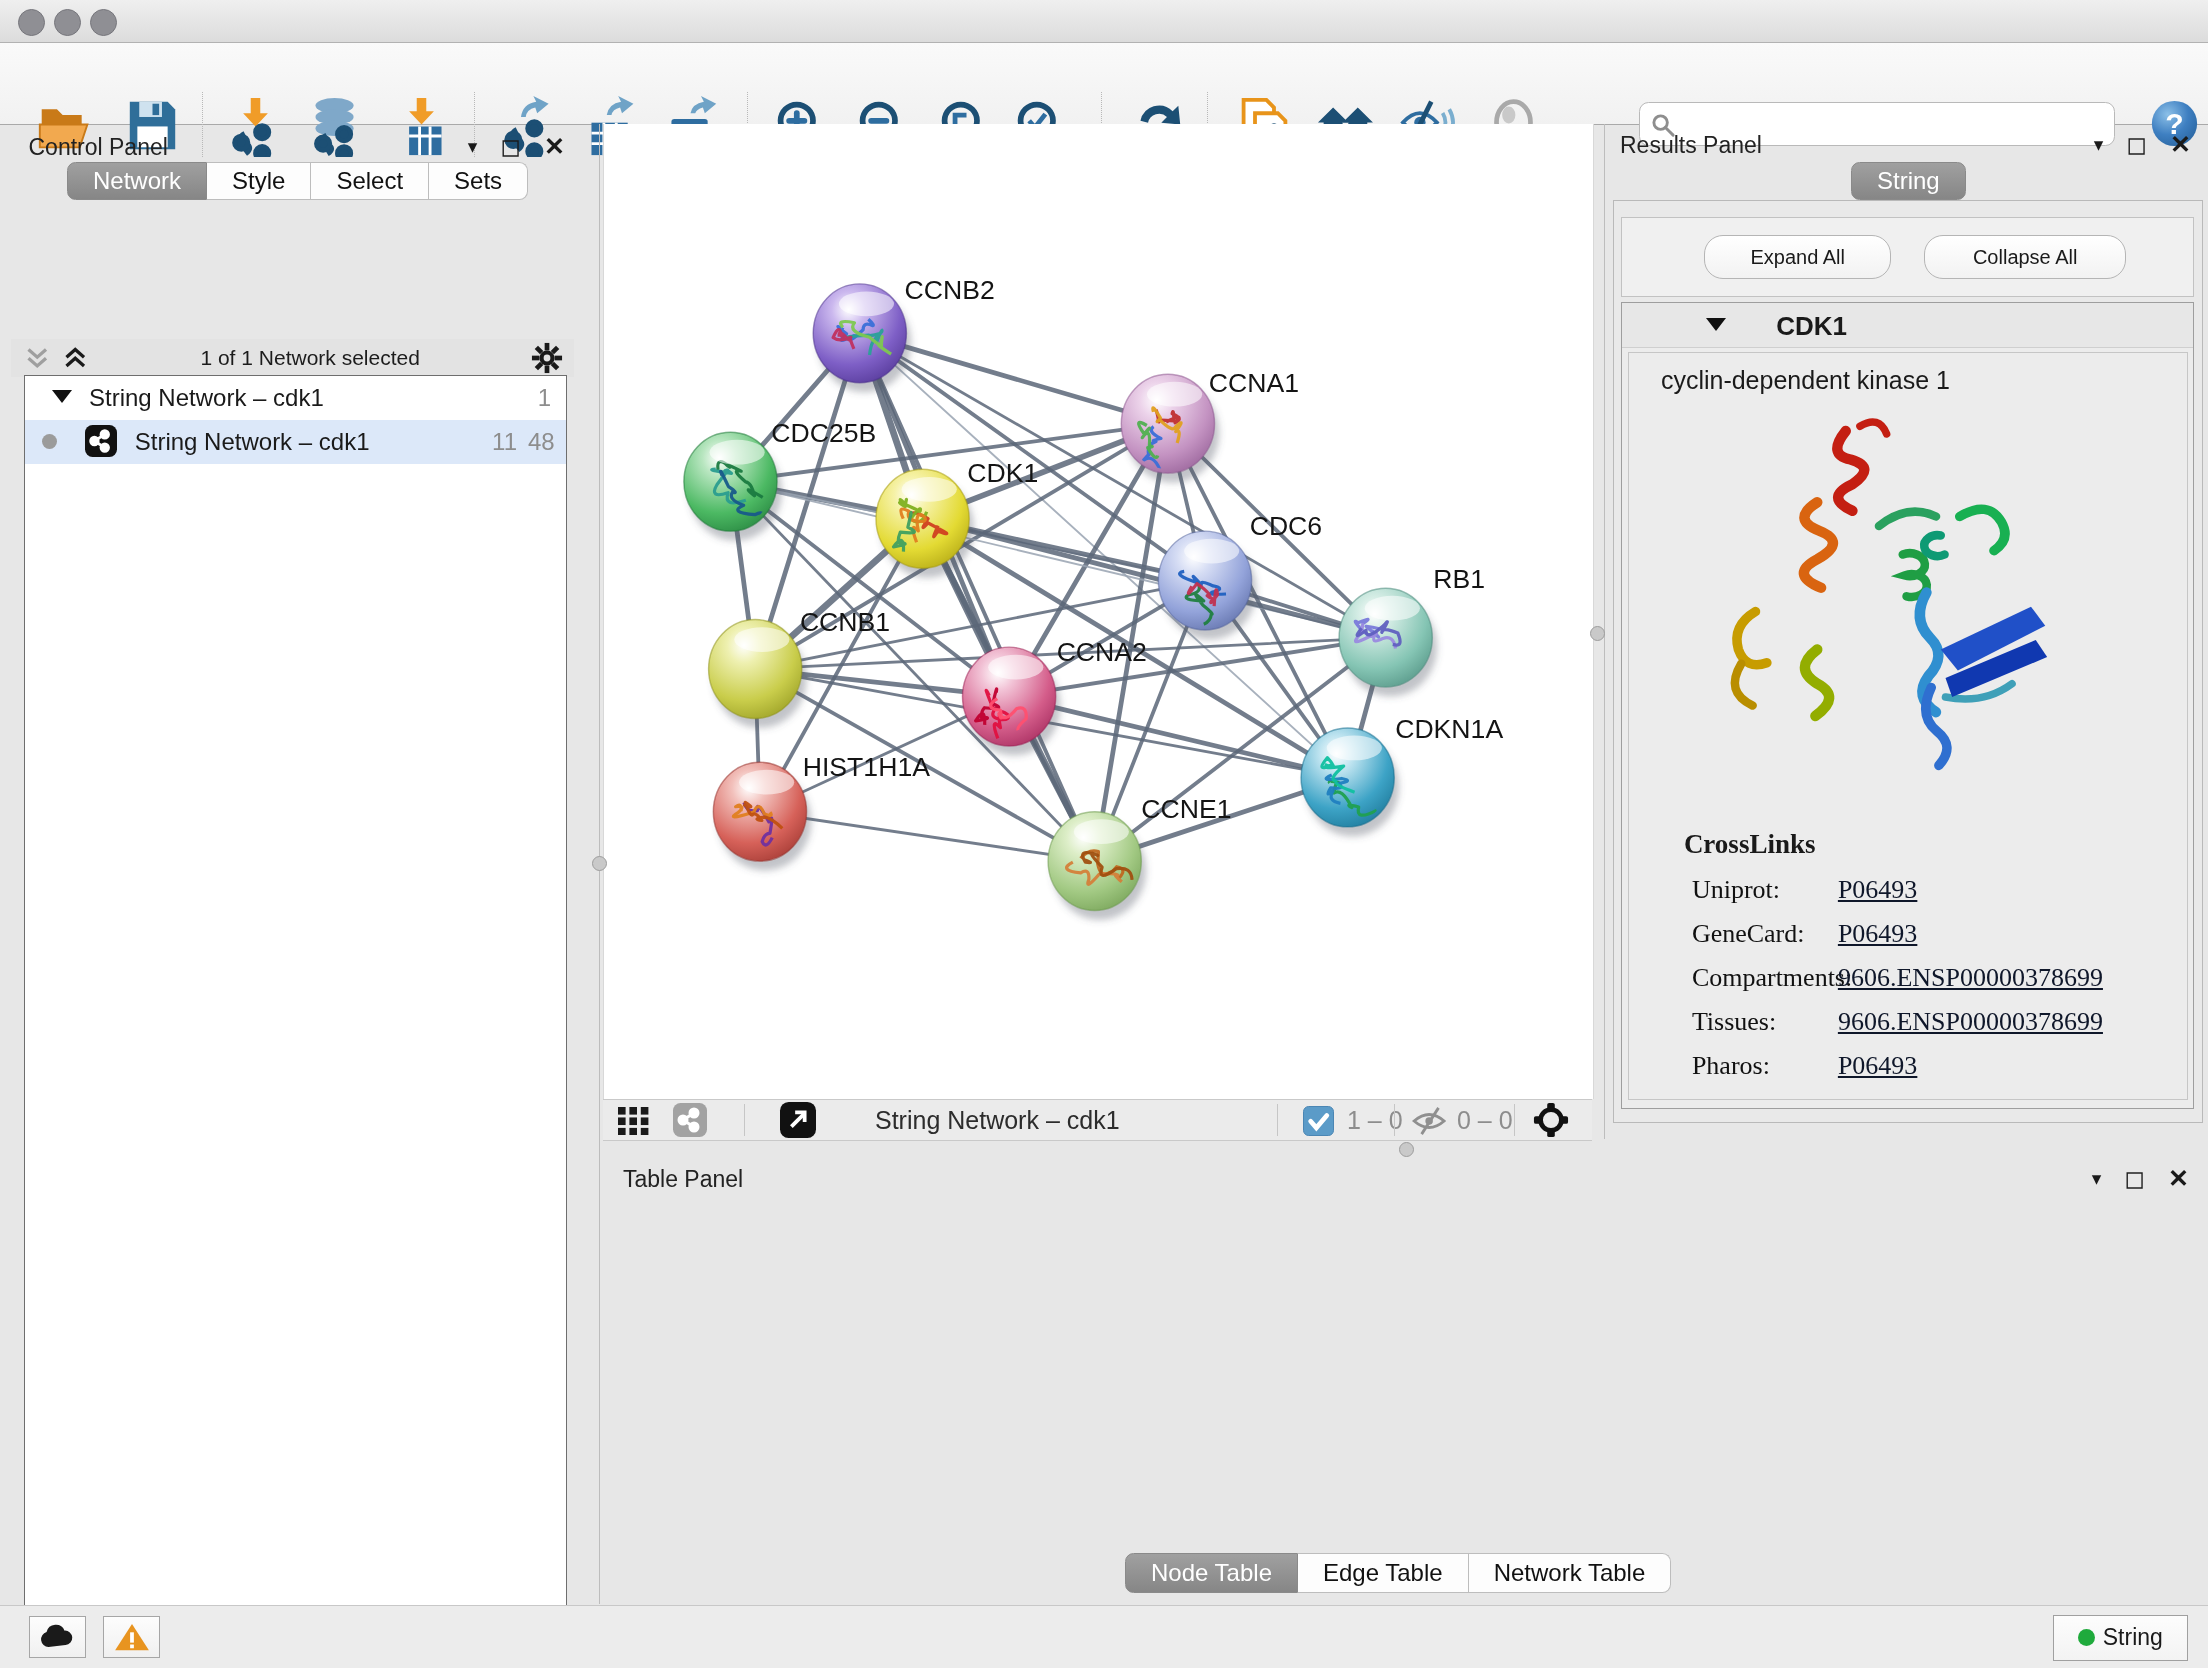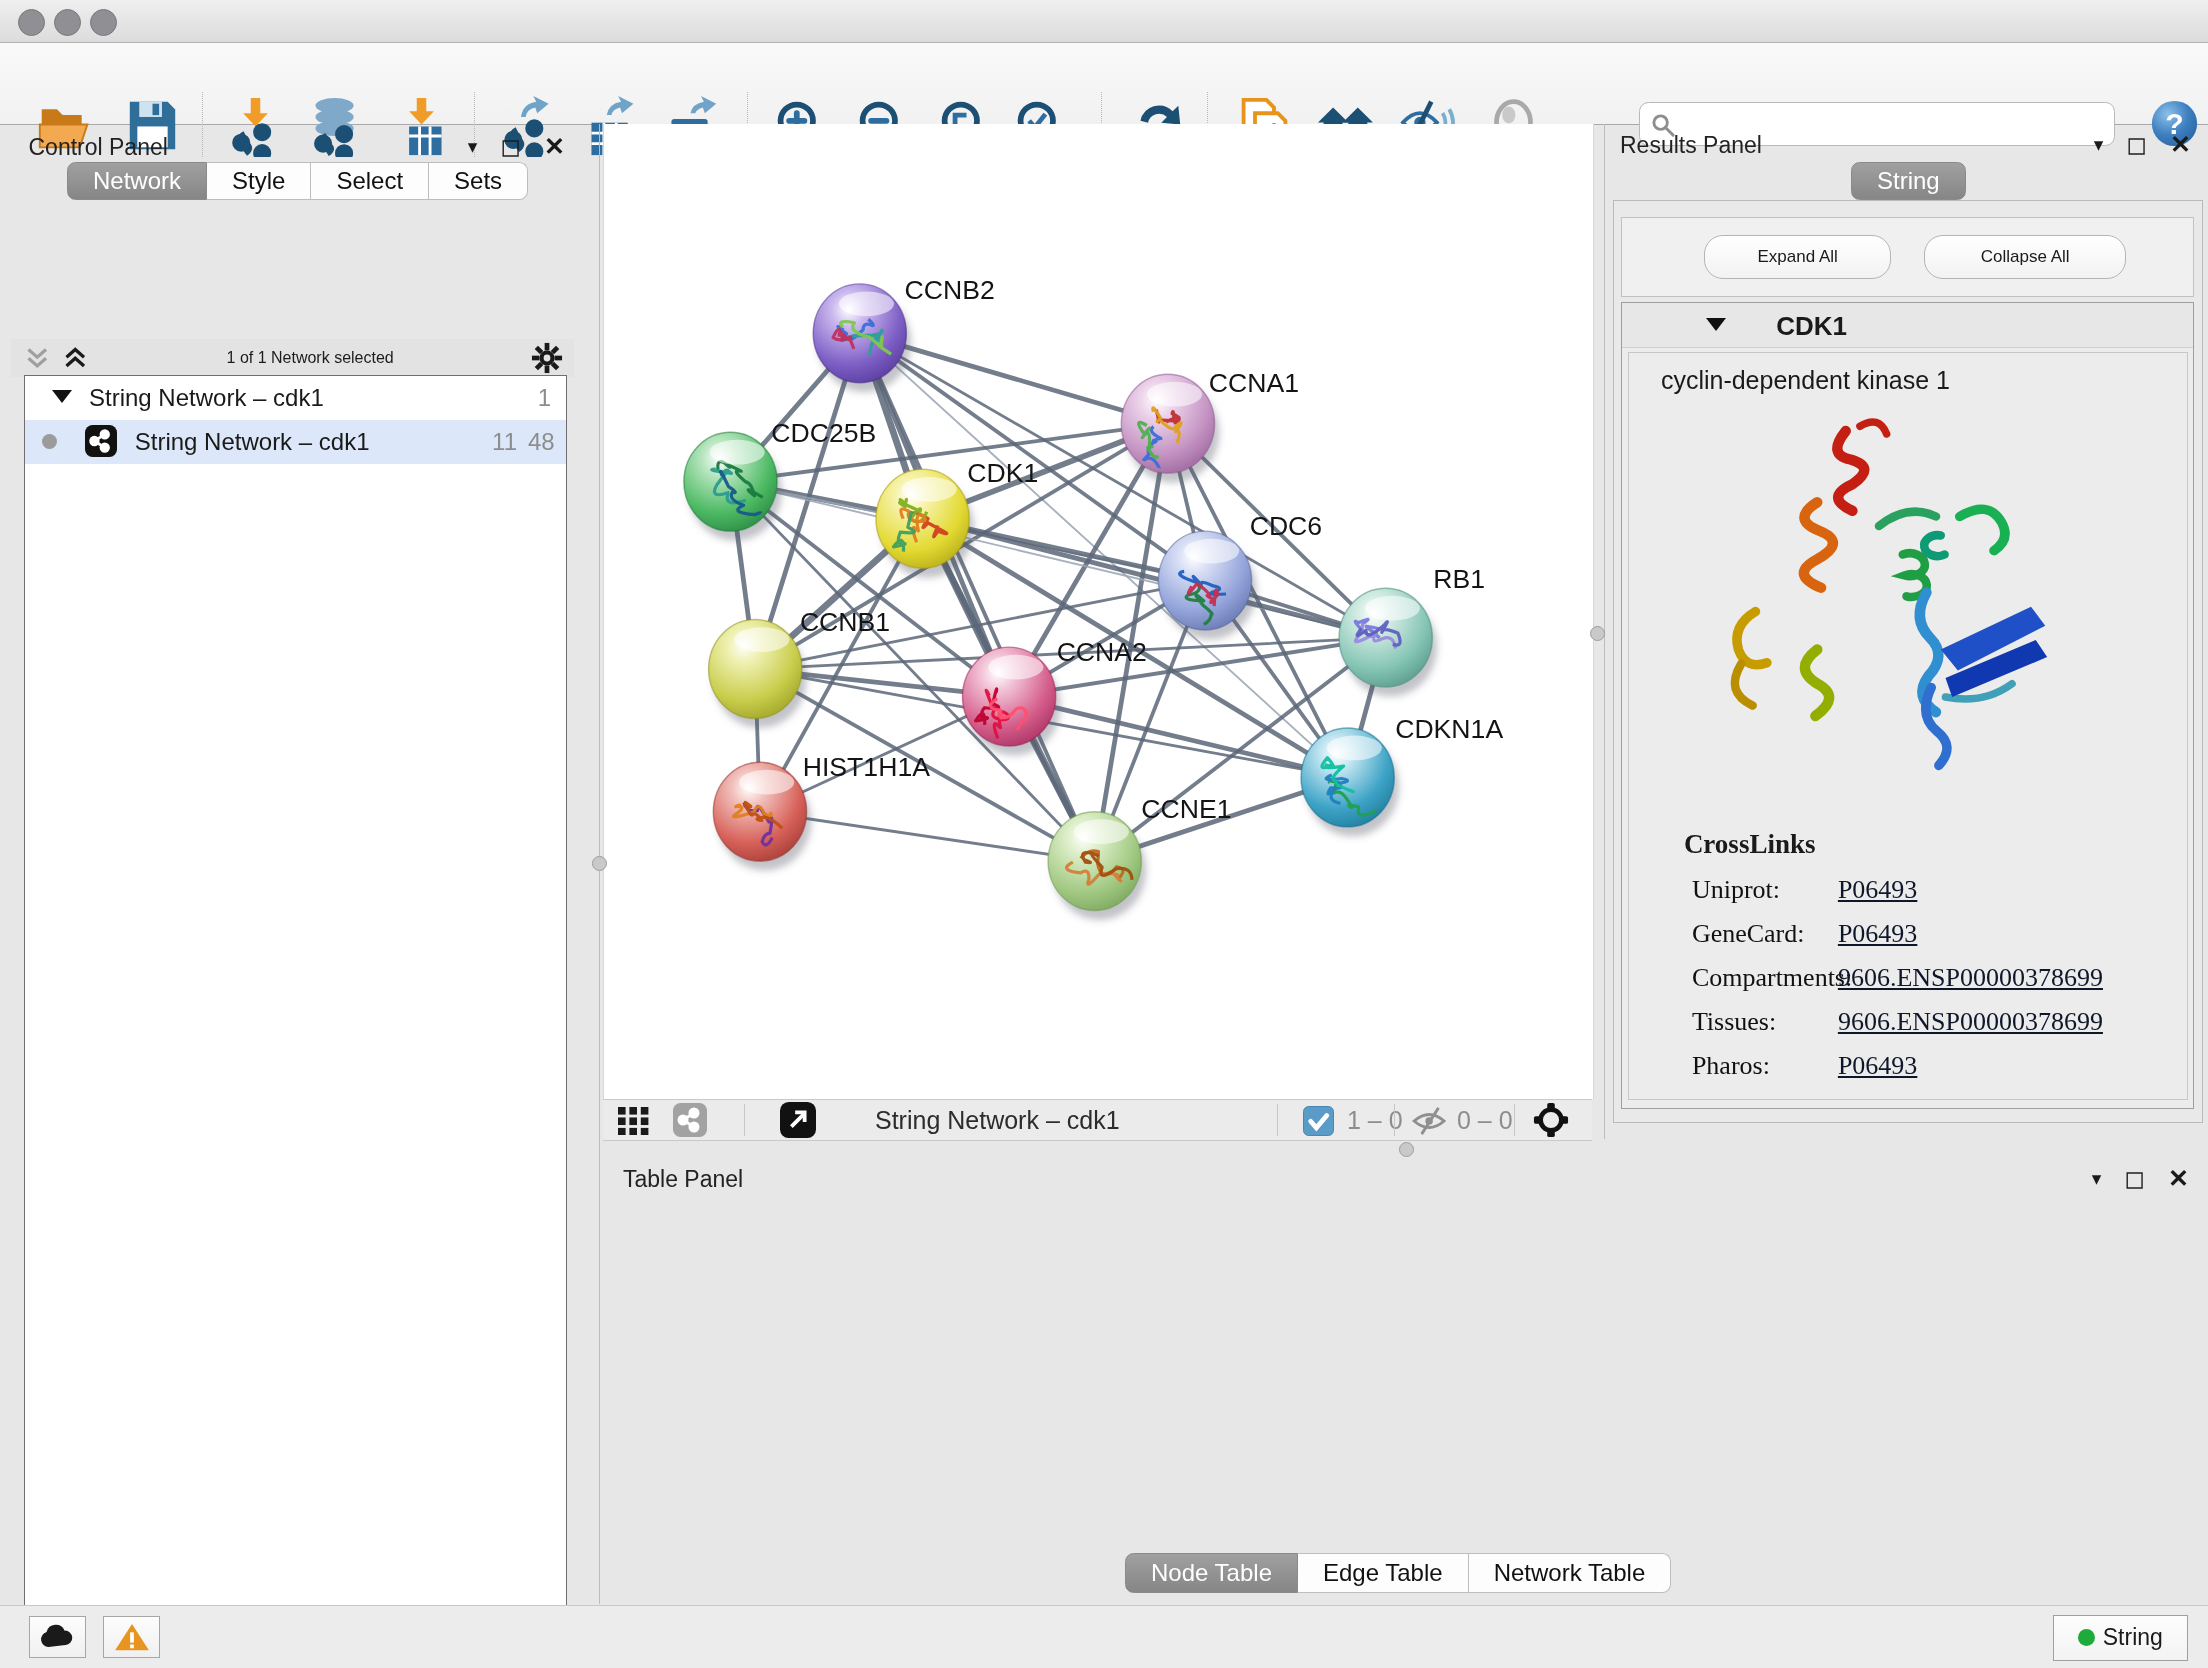--- a/index.html
+++ b/index.html
@@ -18,38 +18,38 @@
   .searchbox input{position:absolute;left:42px;top:3.8px;width:418px;height:30px;border:none;outline:none;font-size:23px;background:transparent;font-family:"Liberation Sans",sans-serif}
   
   .ptitle{font-size:23px;color:#222}
   .panicons{position:absolute;display:flex;gap:23px;align-items:center}
   .tabbtn{height:36px;line-height:36px;padding:0 25px;background:#fdfdfd;border:1px solid #bdbdbd;border-left:none;font-size:24px;text-align:center;color:#111}
   .tabbtn:first-child{border-left:1px solid #bdbdbd;border-radius:8.6px 0 0 8.6px}
   .tabbtn:last-child{border-radius:0 8.6px 8.6px 0}
   .tabbtn.sel{background:linear-gradient(#a0a0a0,#868686);color:#fff;border-color:#8a8a8a}
   
   .cp-sub{position:absolute;left:11.4px;top:215px;width:563px;height:38px;display:flex;align-items:center}
-  .cp-subtext{flex:1;text-align:center;font-size:16px;color:#1c1c1c}
+  .cp-subtext{flex:1;text-align:center;font-size:21px;color:#1c1c1c}
   .treebox{position:absolute;left:24px;top:251px;width:541px;height:1335px;background:#fff;border:1.9px solid #6e6e6e}
   .trow{position:relative;height:44px;line-height:44px;font-size:24px;white-space:nowrap}
   .trow .cnt{position:absolute;color:#8d8d8d}
   .trow.sel{background:#dce8f9}
   .tri-down{display:inline-block;width:0;height:0;border-left:10.5px solid transparent;border-right:10.5px solid transparent;border-top:13.3px solid #111;vertical-align:middle}
   .sharebadge{display:inline-block;width:32px;height:32px;border-radius:7.6px;background:#111;vertical-align:middle;position:relative}
   
   .netcanvas{position:absolute;left:603px;top:124px;width:989px;height:975px;background:#fff;border-left:1px solid #d8d8d8;border-right:1px solid #d8d8d8}
   .netbar{position:absolute;left:603px;top:1099px;width:989px;height:40px;background:#ebebeb;border-top:1px solid #c9c9c9;border-bottom:1px solid #c9c9c9}
   .nb-sep{position:absolute;top:3.8px;height:32px;border-left:1px solid #c6c6c6}
   .nb-text{position:absolute;font-size:25px;color:#2c2c2c;top:5.7px}
   .nb-gray{color:#8d8d8d}
   .nlabel{font:28px "Liberation Sans",sans-serif;fill:#141414}
   
   .rp-outer{position:absolute;left:1611px;top:200px;width:588px;height:921px;background:#e9e9e9;border:1px solid #b9b9b9}
   .rp-btnbox{position:absolute;left:7.6px;top:16px;width:571px;height:78px;background:#f0f0f0;border:1px solid #c2c2c2}
-  .rp-btn{position:absolute;top:17px;height:42px;background:linear-gradient(#ffffff,#f2f2f2);border:1px solid #b5b5b5;border-radius:19px;font-size:17px;text-align:center;line-height:42px}
+  .rp-btn{position:absolute;top:17px;height:42px;background:linear-gradient(#ffffff,#f2f2f2);border:1px solid #b5b5b5;border-radius:19px;font-size:20px;text-align:center;line-height:42px}
   .rp-main{position:absolute;left:7.6px;top:101px;width:571px;height:805px;background:#ececec;border:1.9px solid #9e9e9e}
   .rp-gene-hdr{position:absolute;left:0;top:0;width:100%;height:44px;background:#e7e7e7;border-bottom:1px solid #cfcfcf}
   .rp-desc-box{position:absolute;left:5.7px;top:49px;right:5.7px;bottom:7.6px;background:#ececec;border:1px solid #c6c6c6}
   .clrow{position:relative;height:44px;font-family:Liberation Serif, serif;font-size:26px}
   .cllabel{position:absolute;left:63px;top:7.6px;color:#111}
   .clvalue{position:absolute;left:209px;top:7.6px;color:#0f172a;text-decoration:underline;cursor:pointer}
   .bottabs{position:absolute;left:1125px;top:1553px;display:flex}
   
   .statusbar{position:absolute;left:0;top:1605px;width:2208px;height:63px;background:#ececec;border-top:1.9px solid #c8c8c8}
   .sbtn{position:absolute;top:9.5px;width:55px;height:40px;background:linear-gradient(#fdfdfd,#f0f0f0);border:1.9px solid #a6a6a6;display:flex;align-items:center;justify-content:center}

